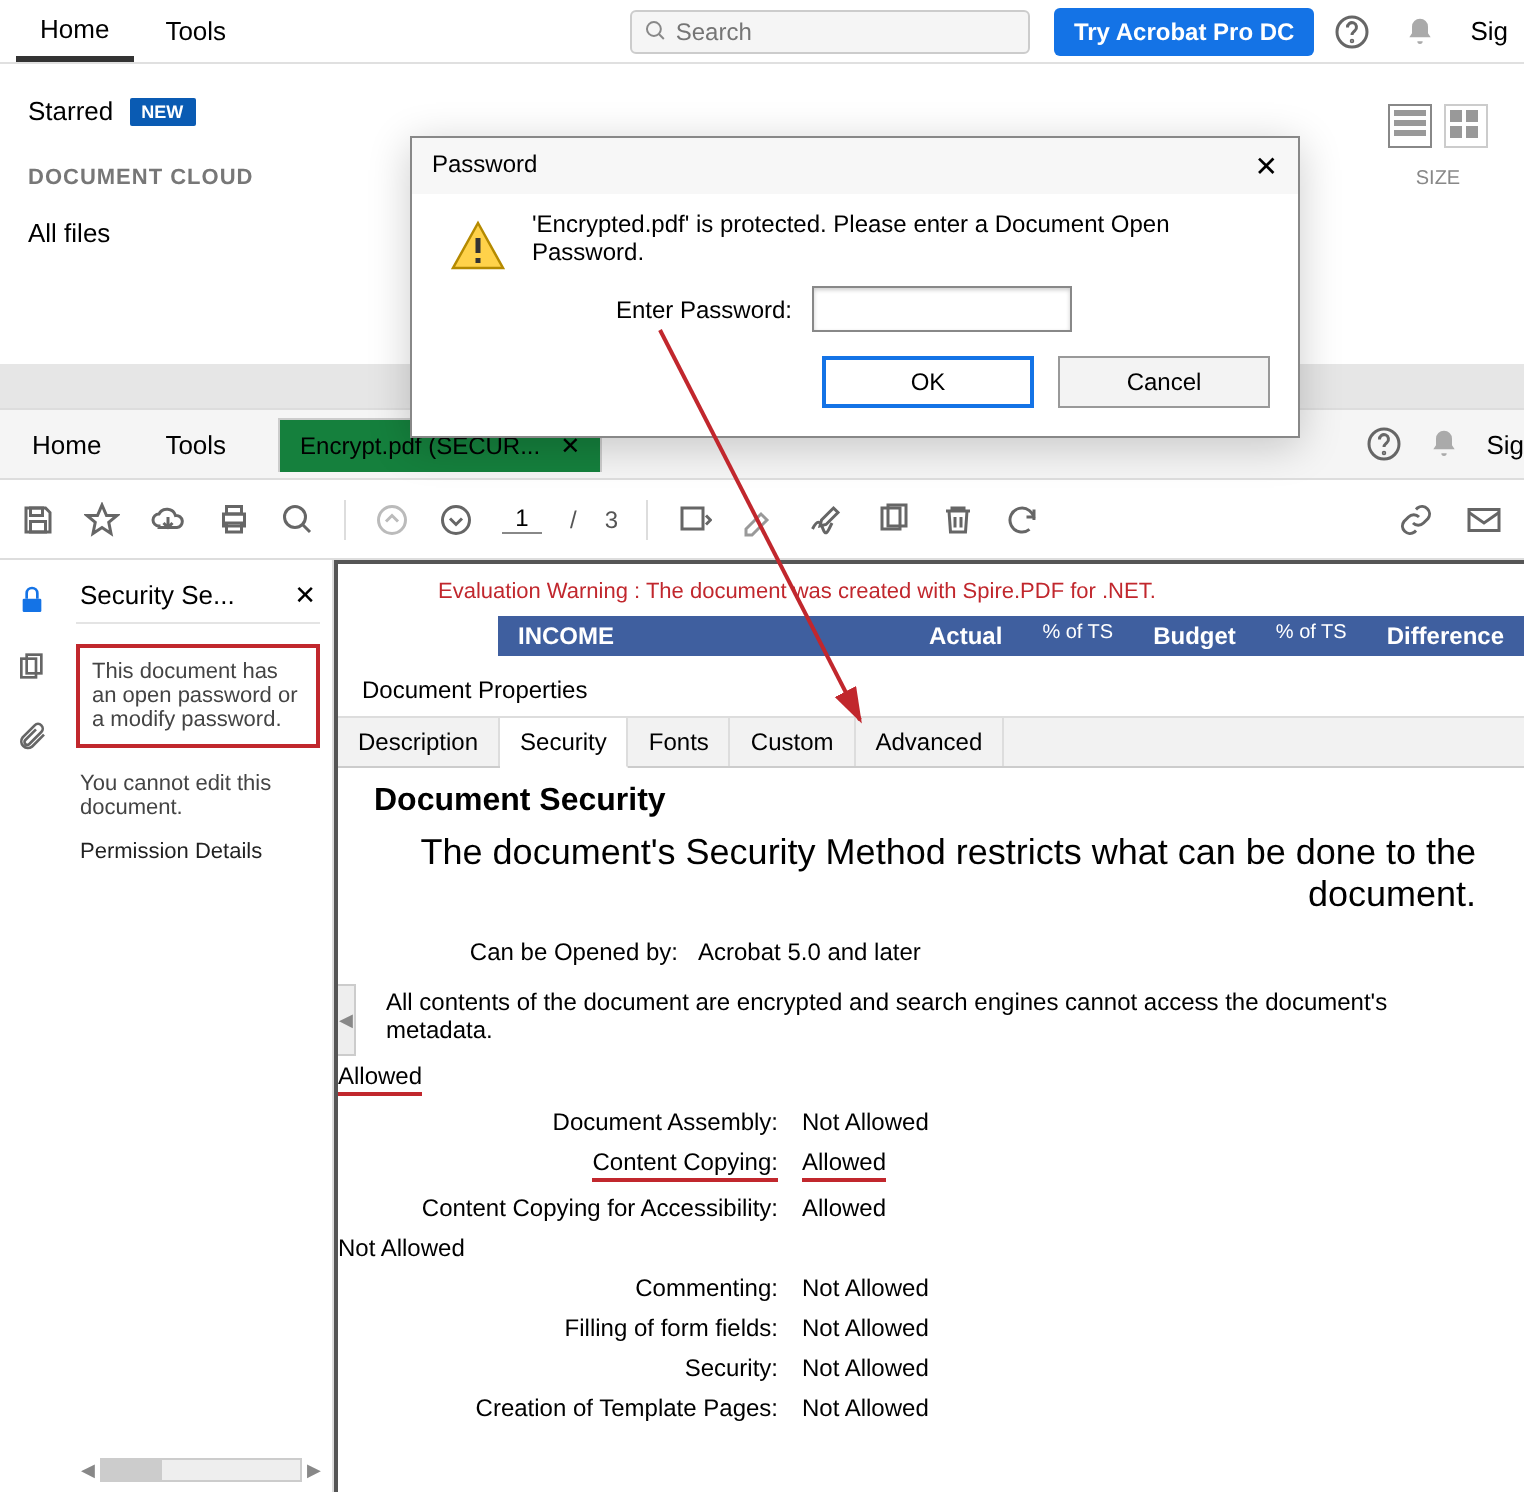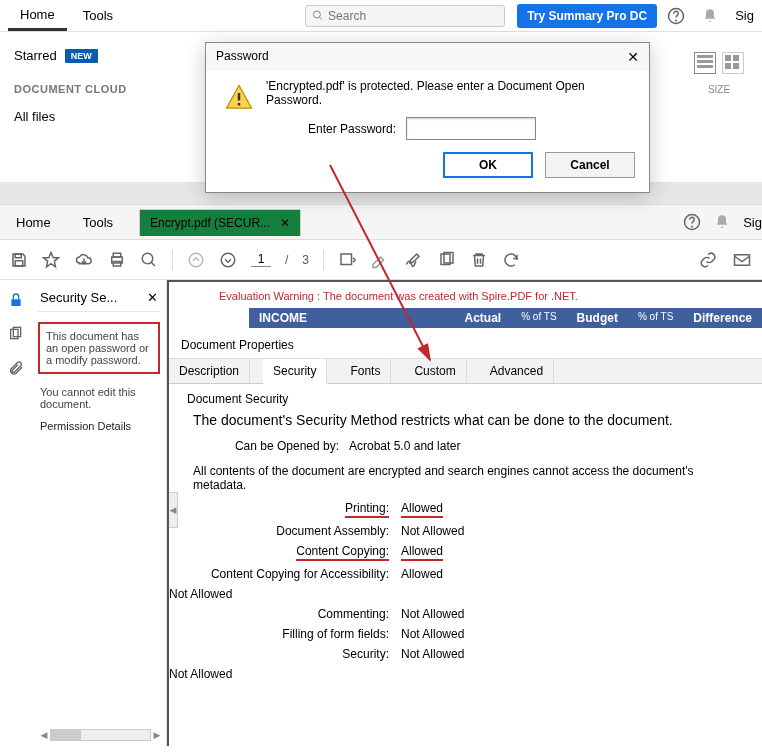--- a/index.html
+++ b/index.html
@@ -19,30 +19,30 @@
 .left-nav .item { display: flex; align-items: center; padding: 8px 14px; font-size: 13px; cursor: pointer; }
 .left-nav .item.active { background: #e8e8e8; }
 .left-nav .badge { background: #0a5bb3; color: #fff; font-size: 9px; padding: 2px 6px; margin-left: 8px; font-weight: bold; border-radius: 1px; }
 .left-nav .hdr { font-size: 11px; font-weight: bold; color: #777; padding: 12px 14px 6px; letter-spacing: 0.5px; }
 
 .right-tools { margin-left: auto; display: flex; flex-direction: column; align-items: center; padding: 20px 18px 0 0; color: #888; }
 .view-icons { display: flex; gap: 6px; }
 .view-box { width: 22px; height: 22px; border: 1px solid #ccc; display: flex; flex-wrap: wrap; padding: 2px; gap: 2px; align-content: flex-start; }
 .view-box span { background: #999; }
 
-.pw-dialog { position: absolute; left: 205px; top: 42px; width: 445px; background: #fff; border: 1px solid #888; box-shadow: 0 4px 20px rgba(0,0,0,0.2); z-index: 100; }
+.pw-dialog { position: absolute; left: 205px; top: 68px; width: 445px; background: #fff; border: 1px solid #888; box-shadow: 0 4px 20px rgba(0,0,0,0.2); z-index: 100; }
 .pw-title { display: flex; justify-content: space-between; padding: 6px 10px; font-size: 12px; background: #f7f7f7; }
 .pw-body { display: flex; padding: 8px 14px 4px; }
 .warn-tri { margin: 4px 12px 0 4px; }
 .pw-msg { font-size: 12px; margin-bottom: 10px; }
 .pw-row { display: flex; align-items: center; margin-top: 8px; }
 .pw-row label { font-size: 12px; margin-right: 10px; text-align: right; width: 130px; }
 .pw-row input { border: 1px solid #888; padding: 3px; width: 130px; box-shadow: inset 0 1px 2px rgba(0,0,0,0.2); }
 .pw-btns { display: flex; justify-content: flex-end; padding: 8px 14px 14px; gap: 12px; }
-.pw-btns button { width: 90px; padding: 4px 16px; font-size: 12px; background: #f3f3f3; border: 1px solid #999; cursor: pointer; font-weight: bold; }
+.pw-btns button { width: 106px; padding: 4px 16px; font-size: 12px; background: #f3f3f3; border: 1px solid #999; cursor: pointer; }
 .pw-btns .ok { border: 2px solid #1473e6; background: #fff; }
 
 .mid-gap { height: 22px; background: #e6e6e6; }
 
 .doc-tabs { display: flex; align-items: center; height: 36px; background: #f5f5f5; border-top: 1px solid #ddd; border-bottom: 1px solid #ddd; }
 .doc-tabs .t { padding: 8px 16px; font-size: 13px; cursor: pointer; }
 .doc-tabs .file { background: #15803d; border: 1px solid #ccc; border-bottom: none; display: flex; align-items: center; padding: 6px 10px; margin-left: 10px; font-size: 12px; }
 .doc-tabs .file .x { margin-left: 10px; cursor: pointer; }
 
 .toolbar { display: flex; align-items: center; height: 40px; padding: 0 10px; gap: 14px; border-bottom: 1px solid #ddd; color: #555; }
@@ -60,25 +60,25 @@
 .hscroll .ar { width:12px; font-size:9px; color:#888; text-align:center;}
 .hscroll .tr { flex:1; height:12px; background:#eee; border:1px solid #ccc;}
 .hscroll .th { width:30%; height:100%; background:#ccc;}
 
 .main-pane { flex: 1; position: relative; background: #fff; border: 2px solid #555; border-right: none; border-bottom: none; overflow: hidden; }
 .eval-warn { color: #c1272d; font-size: 11px; padding: 8px 0 6px 50px; text-align:left;}
 .blue-bar { background: #3f5f9f; color: #fff; display: flex; padding: 3px 10px; font-size: 12px; font-weight: bold; margin: 0 0 0 80px; }
 .blue-bar span { margin-right: 20px; }
 .blue-bar .sm { font-size: 10px; font-weight: normal; }
 .dp-title { padding: 10px 12px 6px; font-size: 12px; border-bottom: 1px solid #ddd; }
-.dp-tabs { display: flex; background: #f2f2f2; border-bottom: 1px solid #ccc; font-size: 12px; gap: 13px; }
+.dp-tabs { display: flex; background: #f2f2f2; border-bottom: 1px solid #ccc; font-size: 12px; }
 .dp-tabs .dt { padding: 5px 10px; cursor: pointer; border-right: 1px solid #ddd;}
 .dp-tabs .dt.on { background: #fff; border-bottom: 1px solid #fff; margin-bottom: -1px; }
-.fieldset-label { font-size: 12px; padding: 8px 0 0 18px; }
-.sec-text { font-size: 14px; padding: 6px 24px; }
+.fieldset-label { font-size: 16px; padding: 8px 0 0 18px; font-weight: bold; }
+.sec-text { font-size: 18px; padding: 6px 24px; text-align: right; }
 .kv { display: flex; padding: 5px 0; font-size: 12px; }
 .kv .k { width: 120px; text-align: right; margin-right: 10px; }
 .meta-note { font-size: 12px; padding: 6px 24px; }
 .restr-hdr { font-size: 12px; padding: 12px 0 4px 18px; }
 .restr-row { display: flex; font-size: 12px; padding: 3px 0; }
 .restr-row .k { width: 220px; text-align: right; margin-right: 12px; }
 .uline { border-bottom: 2px solid #c1272d; padding-bottom: 1px; display: inline-block; }
 
 .collapse-handle { position: absolute; left: -1px; top: 210px; width: 10px; height: 36px; background: #eee; border: 1px solid #ccc; display:flex; align-items:center; justify-content:center; font-size:9px; color:#888; cursor:pointer;}
 
@@ -90,21 +90,21 @@
 <div class="topbar">
   <div class="tab active">Home</div>
   <div class="tab">Tools</div>
   <div class="search">
     <svg width="13" height="13" viewBox="0 0 24 24" fill="none" stroke="#888" stroke-width="2">
         <circle cx="10" cy="10" r="7"></circle>
         <line x1="20" y1="20" x2="15" y2="15"></line>
       </svg>
     <input placeholder="Search" style="">
   </div>
-  <button class="try-btn">Try Summary Pro DC</button>
+  <button class="try-btn">Try Acrobat Pro DC</button>
   <div class="icon-btn">
       <svg width="18" height="18" viewBox="0 0 24 24" fill="none" stroke="#666" stroke-width="2">
         <circle cx="12" cy="12" r="10"></circle>
         <path d="M9 9a3 3 0 115 2c-1 1-2 1.5-2 3"></path>
         <circle cx="12" cy="18" r="0.5" fill="#666"></circle>
       </svg>
     </div>
   <div class="icon-btn">
       <svg width="16" height="16" viewBox="0 0 24 24" fill="#aaa">
         <path d="M12 2a6 6 0 00-6 6v5l-2 3h16l-2-3V8a6 6 0 00-6-6zM10 19a2 2 0 004 0"></path>
@@ -303,21 +303,20 @@
     </div>
     <div class="fieldset-label">Document Security</div>
     <div class="sec-text">The document's Security Method restricts what can be done to the document.</div>
     <div class="kv" style="padding-left:50px">
       <div class="k">Can be Opened by:</div>
       <div>Acrobat 5.0 and later</div>
     </div>
     <div class="meta-note">All contents of the document are encrypted and search engines cannot access the document's metadata.</div>
     <div id="restr-rows">
         <div class="restr-row">
-          <div class="k"><span class="uline">Printing:</span></div>
           <div><span class="uline">Allowed</span></div>
         </div>
         <div class="restr-row">
           <div class="k">Document Assembly:</div>
           <div>Not Allowed</div>
         </div>
         <div class="restr-row">
           <div class="k"><span class="uline">Content Copying:</span></div>
           <div><span class="uline">Allowed</span></div>
         </div>
@@ -334,20 +333,21 @@
         </div>
         <div class="restr-row">
           <div class="k">Filling of form fields:</div>
           <div>Not Allowed</div>
         </div>
         <div class="restr-row">
           <div class="k">Security:</div>
           <div>Not Allowed</div>
         </div>
         <div class="restr-row">
+          <div class="k">Creation of Template Pages:</div>
           <div>Not Allowed</div>
         </div>
       </div>
   </div>
   <div class="hscroll">
     <div class="ar">◀</div>
       <div class="tr">
         <div class="th"></div>
       </div>
       <div class="ar">▶</div>

